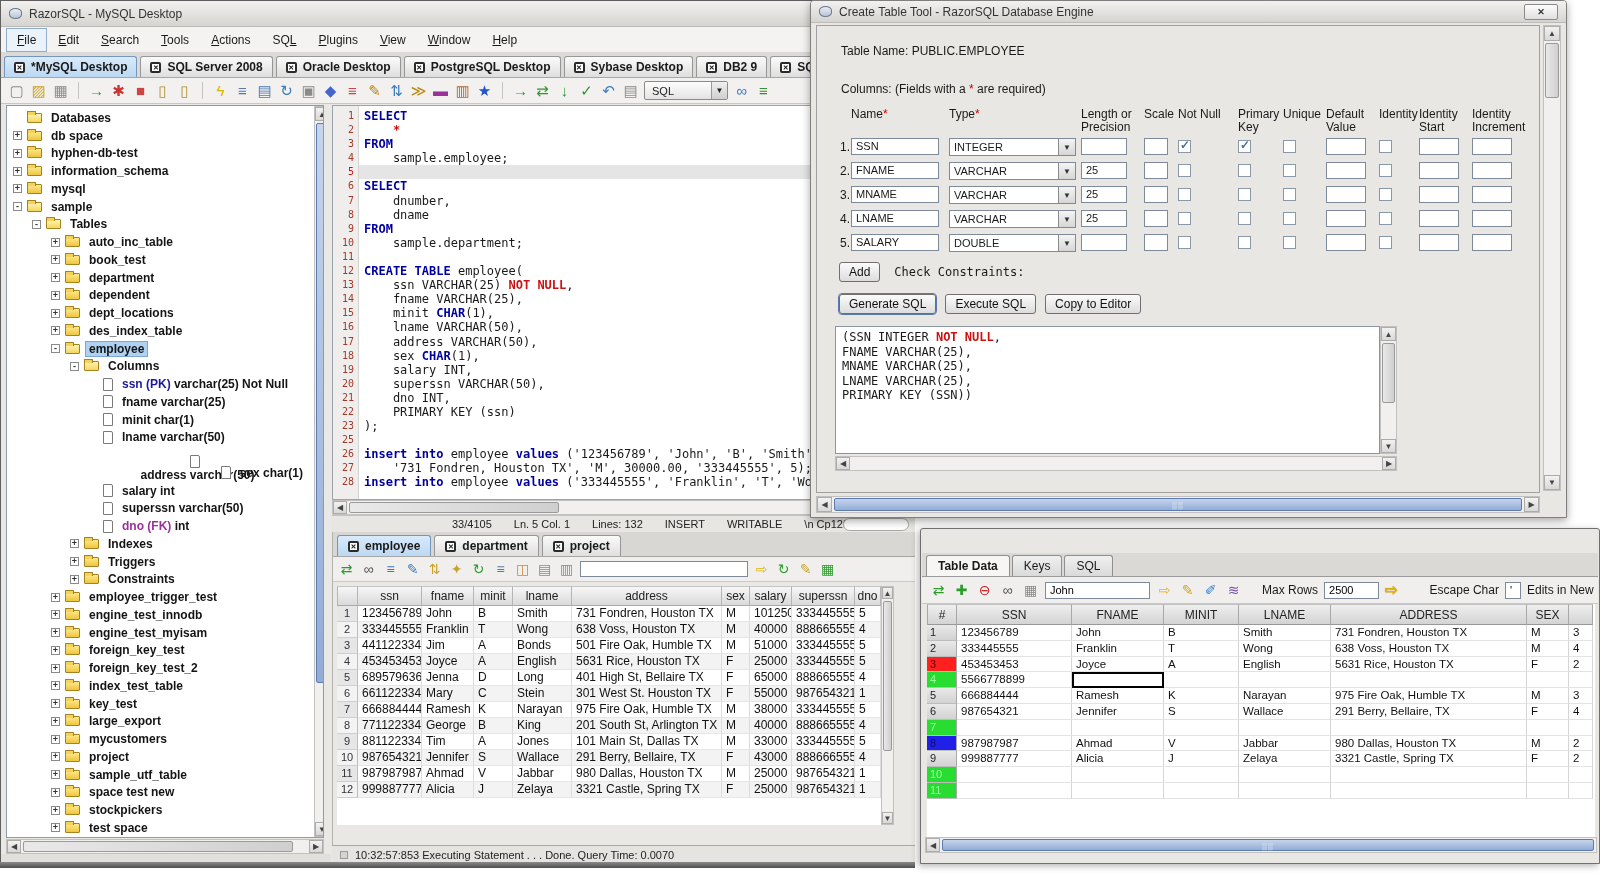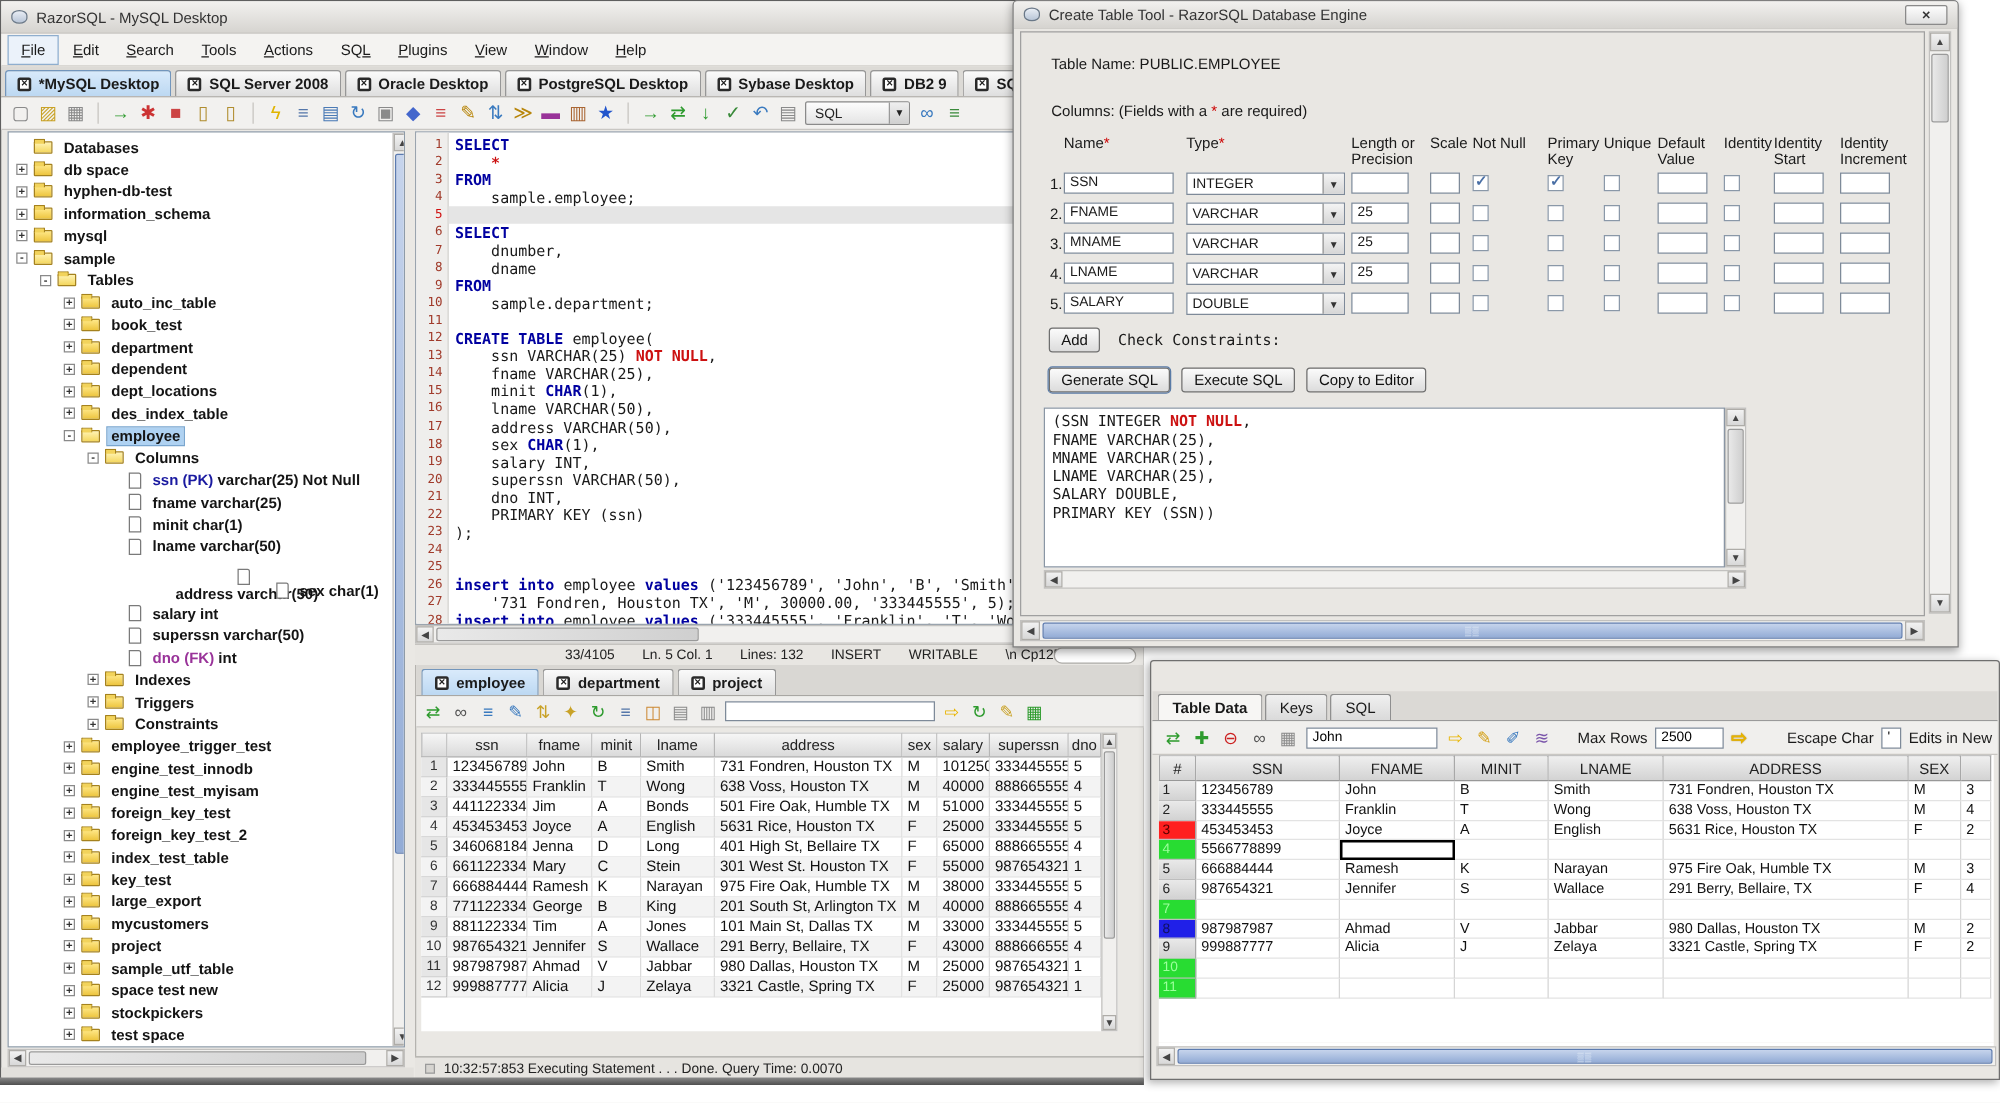--- a/index.html
+++ b/index.html
@@ -451,21 +451,20 @@
       <div class="ed-line"><span class="ed-num">14</span><span class="code-bg"><span class="pl">    fname VARCHAR(25),</span></span></div>
       <div class="ed-line"><span class="ed-num">15</span><span class="code-bg"><span class="pl">    minit </span><span class="kw">CHAR</span><span class="pl">(1),</span></span></div>
       <div class="ed-line"><span class="ed-num">16</span><span class="code-bg"><span class="pl">    lname VARCHAR(50),</span></span></div>
       <div class="ed-line"><span class="ed-num">17</span><span class="code-bg"><span class="pl">    address VARCHAR(50),</span></span></div>
       <div class="ed-line"><span class="ed-num">18</span><span class="code-bg"><span class="pl">    sex </span><span class="kw">CHAR</span><span class="pl">(1),</span></span></div>
       <div class="ed-line"><span class="ed-num">19</span><span class="code-bg"><span class="pl">    salary INT,</span></span></div>
       <div class="ed-line"><span class="ed-num">20</span><span class="code-bg"><span class="pl">    superssn VARCHAR(50),</span></span></div>
       <div class="ed-line"><span class="ed-num">21</span><span class="code-bg"><span class="pl">    dno INT,</span></span></div>
       <div class="ed-line"><span class="ed-num">22</span><span class="code-bg"><span class="pl">    PRIMARY KEY (ssn)</span></span></div>
       <div class="ed-line"><span class="ed-num">23</span><span class="code-bg"><span class="pl">);</span></span></div>
-      <div class="ed-line"><span class="ed-num">24</span><span class="code-bg"></span></div>
       <div class="ed-line"><span class="ed-num">25</span><span class="code-bg"></span></div>
       <div class="ed-line"><span class="ed-num">26</span><span class="code-bg"><span class="kw">insert into</span><span class="pl"> employee </span><span class="kw">values</span><span class="pl"> ('123456789', 'John', 'B', 'Smith',</span></span></div>
       <div class="ed-line"><span class="ed-num">27</span><span class="code-bg"><span class="pl">    '731 Fondren, Houston TX', 'M', 30000.00, '333445555', 5);</span></span></div>
       <div class="ed-line"><span class="ed-num">28</span><span class="code-bg"><span class="kw">insert into</span><span class="pl"> employee </span><span class="kw">values</span><span class="pl"> ('333445555', 'Franklin', 'T', 'Wong</span></span></div>
     </div>
 </div>
 <div class="track abs" id="ed-hscroll">
   <div class="sbtn" style="left:0;top:0;width:14px;height:13px">◀</div>
   <div class="thumb" style="left:16px;top:1px;width:210px;height:11px"></div>
   <div class="sbtn" style="right:0;top:0;width:14px;height:13px">▶</div>
@@ -570,21 +569,21 @@
         <div class="g-c" style="width: 39px;">A</div>
         <div class="g-c" style="width: 59px;">English</div>
         <div class="g-c" style="width: 150px;">5631 Rice, Houston TX</div>
         <div class="g-c" style="width: 28px;">F</div>
         <div class="g-c" style="width: 42px;">25000</div>
         <div class="g-c" style="width: 63px;">333445555</div>
         <div class="g-c" style="width: 26px;">5</div>
       </div>
       <div class="g-row">
         <div class="g-c g-rn" style="width: 21px;">5</div>
-        <div class="g-c" style="width: 64px;">346068184</div>
+        <div class="g-c" style="width: 64px;">689579636</div>
         <div class="g-c" style="width: 52px;">Jenna</div>
         <div class="g-c" style="width: 39px;">D</div>
         <div class="g-c" style="width: 59px;">Long</div>
         <div class="g-c" style="width: 150px;">401 High St, Bellaire TX</div>
         <div class="g-c" style="width: 28px;">F</div>
         <div class="g-c" style="width: 42px;">65000</div>
         <div class="g-c" style="width: 63px;">888665555</div>
         <div class="g-c" style="width: 26px;">4</div>
       </div>
       <div class="g-row alt">
@@ -827,21 +826,20 @@
     <div class="abs" style="left:22px;top:268px;display:flex;gap:9px">
       <span class="btn" style="outline:1px solid #5a7ba6">Generate SQL</span>
       <span class="btn">Execute SQL</span>
       <span class="btn">Copy to Editor</span>
     </div>
     <div id="ct-sql">
         <div class="ct-sql-line"><span class="pl">(SSN INTEGER </span><span class="rd">NOT NULL</span><span class="pl">,</span></div>
         <div class="ct-sql-line"><span class="pl">FNAME VARCHAR(25),</span></div>
         <div class="ct-sql-line"><span class="pl">MNAME VARCHAR(25),</span></div>
         <div class="ct-sql-line"><span class="pl">LNAME VARCHAR(25),</span></div>
-        <div class="ct-sql-line"><span class="pl">SALARY DOUBLE,</span></div>
         <div class="ct-sql-line"><span class="pl">PRIMARY KEY (SSN))</span></div>
       </div>
     <div class="track abs" id="ct-sql-vscroll">
       <div class="sbtn" style="left:0;top:0;width:15px;height:14px">▲</div>
       <div class="thumb" style="left:1px;top:16px;width:13px;height:60px"></div>
       <div class="sbtn" style="left:0;bottom:0;width:15px;height:14px">▼</div>
     </div>
     <div class="track abs" id="ct-sql-hscroll">
       <div class="sbtn" style="left:0;top:0;width:14px;height:13px">◀</div>
       <div class="sbtn" style="right:0;top:0;width:14px;height:13px">▶</div>

